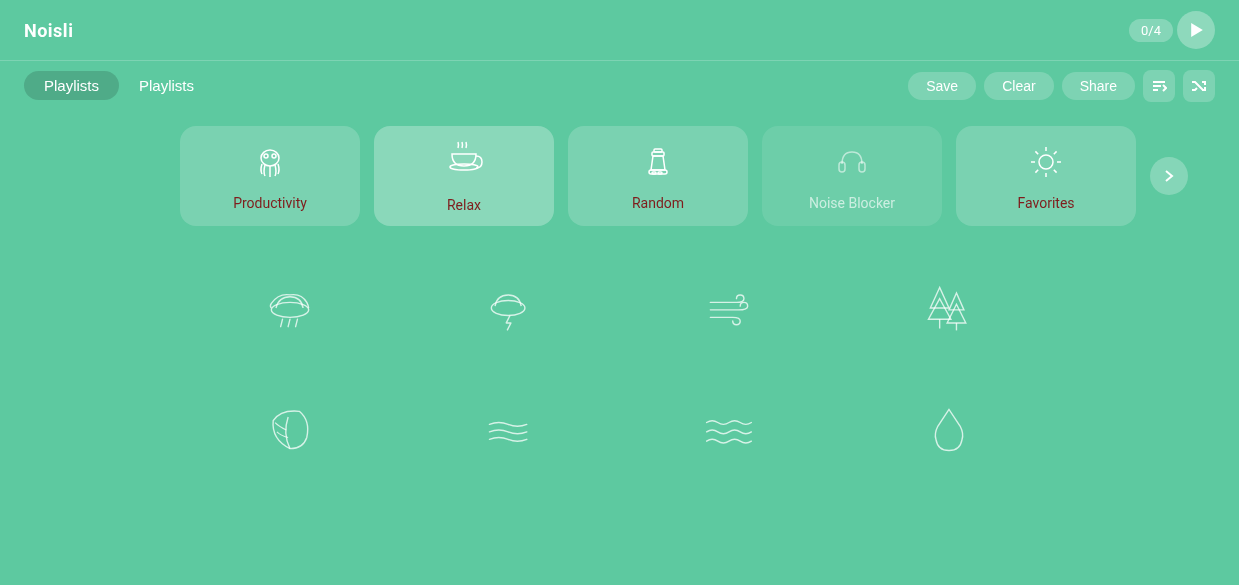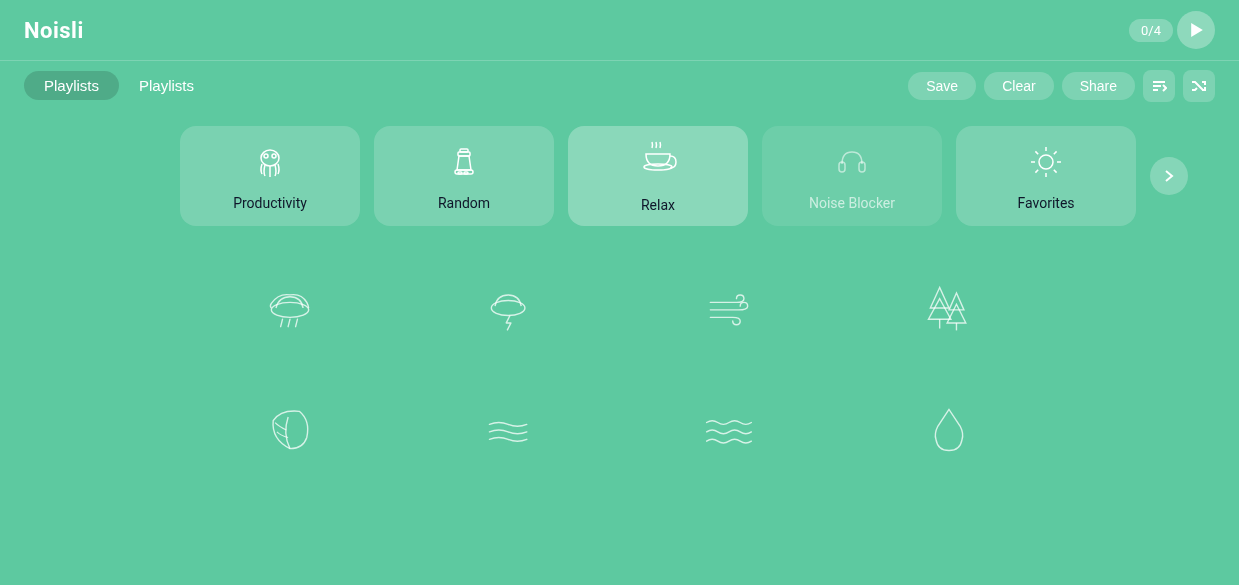--- a/index.html
+++ b/index.html
@@ -15,21 +15,21 @@
     
     .header {
       display: flex;
       align-items: center;
       justify-content: space-between;
       padding: 0 24px;
       height: 60px;
       background-color: #5dc9a0;
     }
     .logo {
-      font-size: 22px;
+      font-size: 18px;
       font-weight: 700;
       color: white;
       letter-spacing: 0.5px;
     }
     .timer-section {
       display: flex;
       align-items: center;
       gap: 4px;
     }
     .timer-counter {
@@ -156,21 +156,21 @@
     }
     .playlist-card.active {
       background: rgba(255,255,255,0.28);
     }
     .playlist-card .card-icon {
       font-size: 28px;
       line-height: 1;
     }
     .playlist-card .card-label {
       font-size: 14px;
-      color: #0f172a;
+      color: #7f1d1d;
     }
     .playlist-card.muted {
       background: rgba(255,255,255,0.1);
     }
     .playlist-card.muted .card-label {
       color: rgba(255,255,255,0.65);
     }
     .next-btn {
       width: 38px;
       height: 38px;
@@ -275,55 +275,55 @@
         <path d="M12 22 Q10 28 12 32"></path>
         <path d="M15 23 Q13 30 15 34"></path>
         <path d="M20 24 Q20 31 20 35"></path>
         <path d="M25 23 Q27 30 25 34"></path>
         <path d="M28 22 Q30 28 28 32"></path>
       </svg>
     </div>
     <div class="card-label">Productivity</div>
   </div>
 
+  <div class="playlist-card active">
+    <div class="card-icon">
+      <svg width="44" height="44" viewBox="0 0 44 44" fill="none" stroke="white" stroke-width="1.5">
+
+        <path d="M16 8 Q17 5 16 2"></path>
+        <path d="M20 8 Q21 5 20 2"></path>
+        <path d="M24 8 Q25 5 24 2"></path>
+
+        <path d="M10 14 Q10 26 22 26 Q34 26 34 14 Z"></path>
+
+        <ellipse cx="22" cy="27" rx="14" ry="3"></ellipse>
+
+        <path d="M34 16 Q40 16 40 22 Q40 28 34 28"></path>
+      </svg>
+    </div>
+    <div class="card-label">Relax</div>
+  </div>
+
   <div class="playlist-card">
     <div class="card-icon">
       <svg width="40" height="40" viewBox="0 0 40 40" fill="none" stroke="white" stroke-width="1.5">
 
         <path d="M13 28 L15 14 L25 14 L27 28 Z"></path>
 
         <rect x="14" y="10" width="12" height="4" rx="1"></rect>
 
         <rect x="16" y="7" width="8" height="3" rx="1"></rect>
 
         <rect x="11" y="28" width="18" height="4" rx="2"></rect>
 
         <rect x="14" y="30" width="4" height="2" rx="1"></rect>
         <rect x="20" y="30" width="4" height="2" rx="1"></rect>
       </svg>
     </div>
     <div class="card-label">Random</div>
-  </div>
-
-  <div class="playlist-card active">
-    <div class="card-icon">
-      <svg width="44" height="44" viewBox="0 0 44 44" fill="none" stroke="white" stroke-width="1.5">
-
-        <path d="M16 8 Q17 5 16 2"></path>
-        <path d="M20 8 Q21 5 20 2"></path>
-        <path d="M24 8 Q25 5 24 2"></path>
-
-        <path d="M10 14 Q10 26 22 26 Q34 26 34 14 Z"></path>
-
-        <ellipse cx="22" cy="27" rx="14" ry="3"></ellipse>
-
-        <path d="M34 16 Q40 16 40 22 Q40 28 34 28"></path>
-      </svg>
-    </div>
-    <div class="card-label">Relax</div>
   </div>
 
   <div class="playlist-card muted">
     <div class="card-icon">
       <svg width="40" height="40" viewBox="0 0 40 40" fill="none" stroke="rgba(255,255,255,0.55)" stroke-width="1.5">
 
         <path d="M10 22 Q10 10 20 10 Q30 10 30 22"></path>
         <rect x="7" y="20" width="6" height="10" rx="3"></rect>
         <rect x="27" y="20" width="6" height="10" rx="3"></rect>
       </svg>

